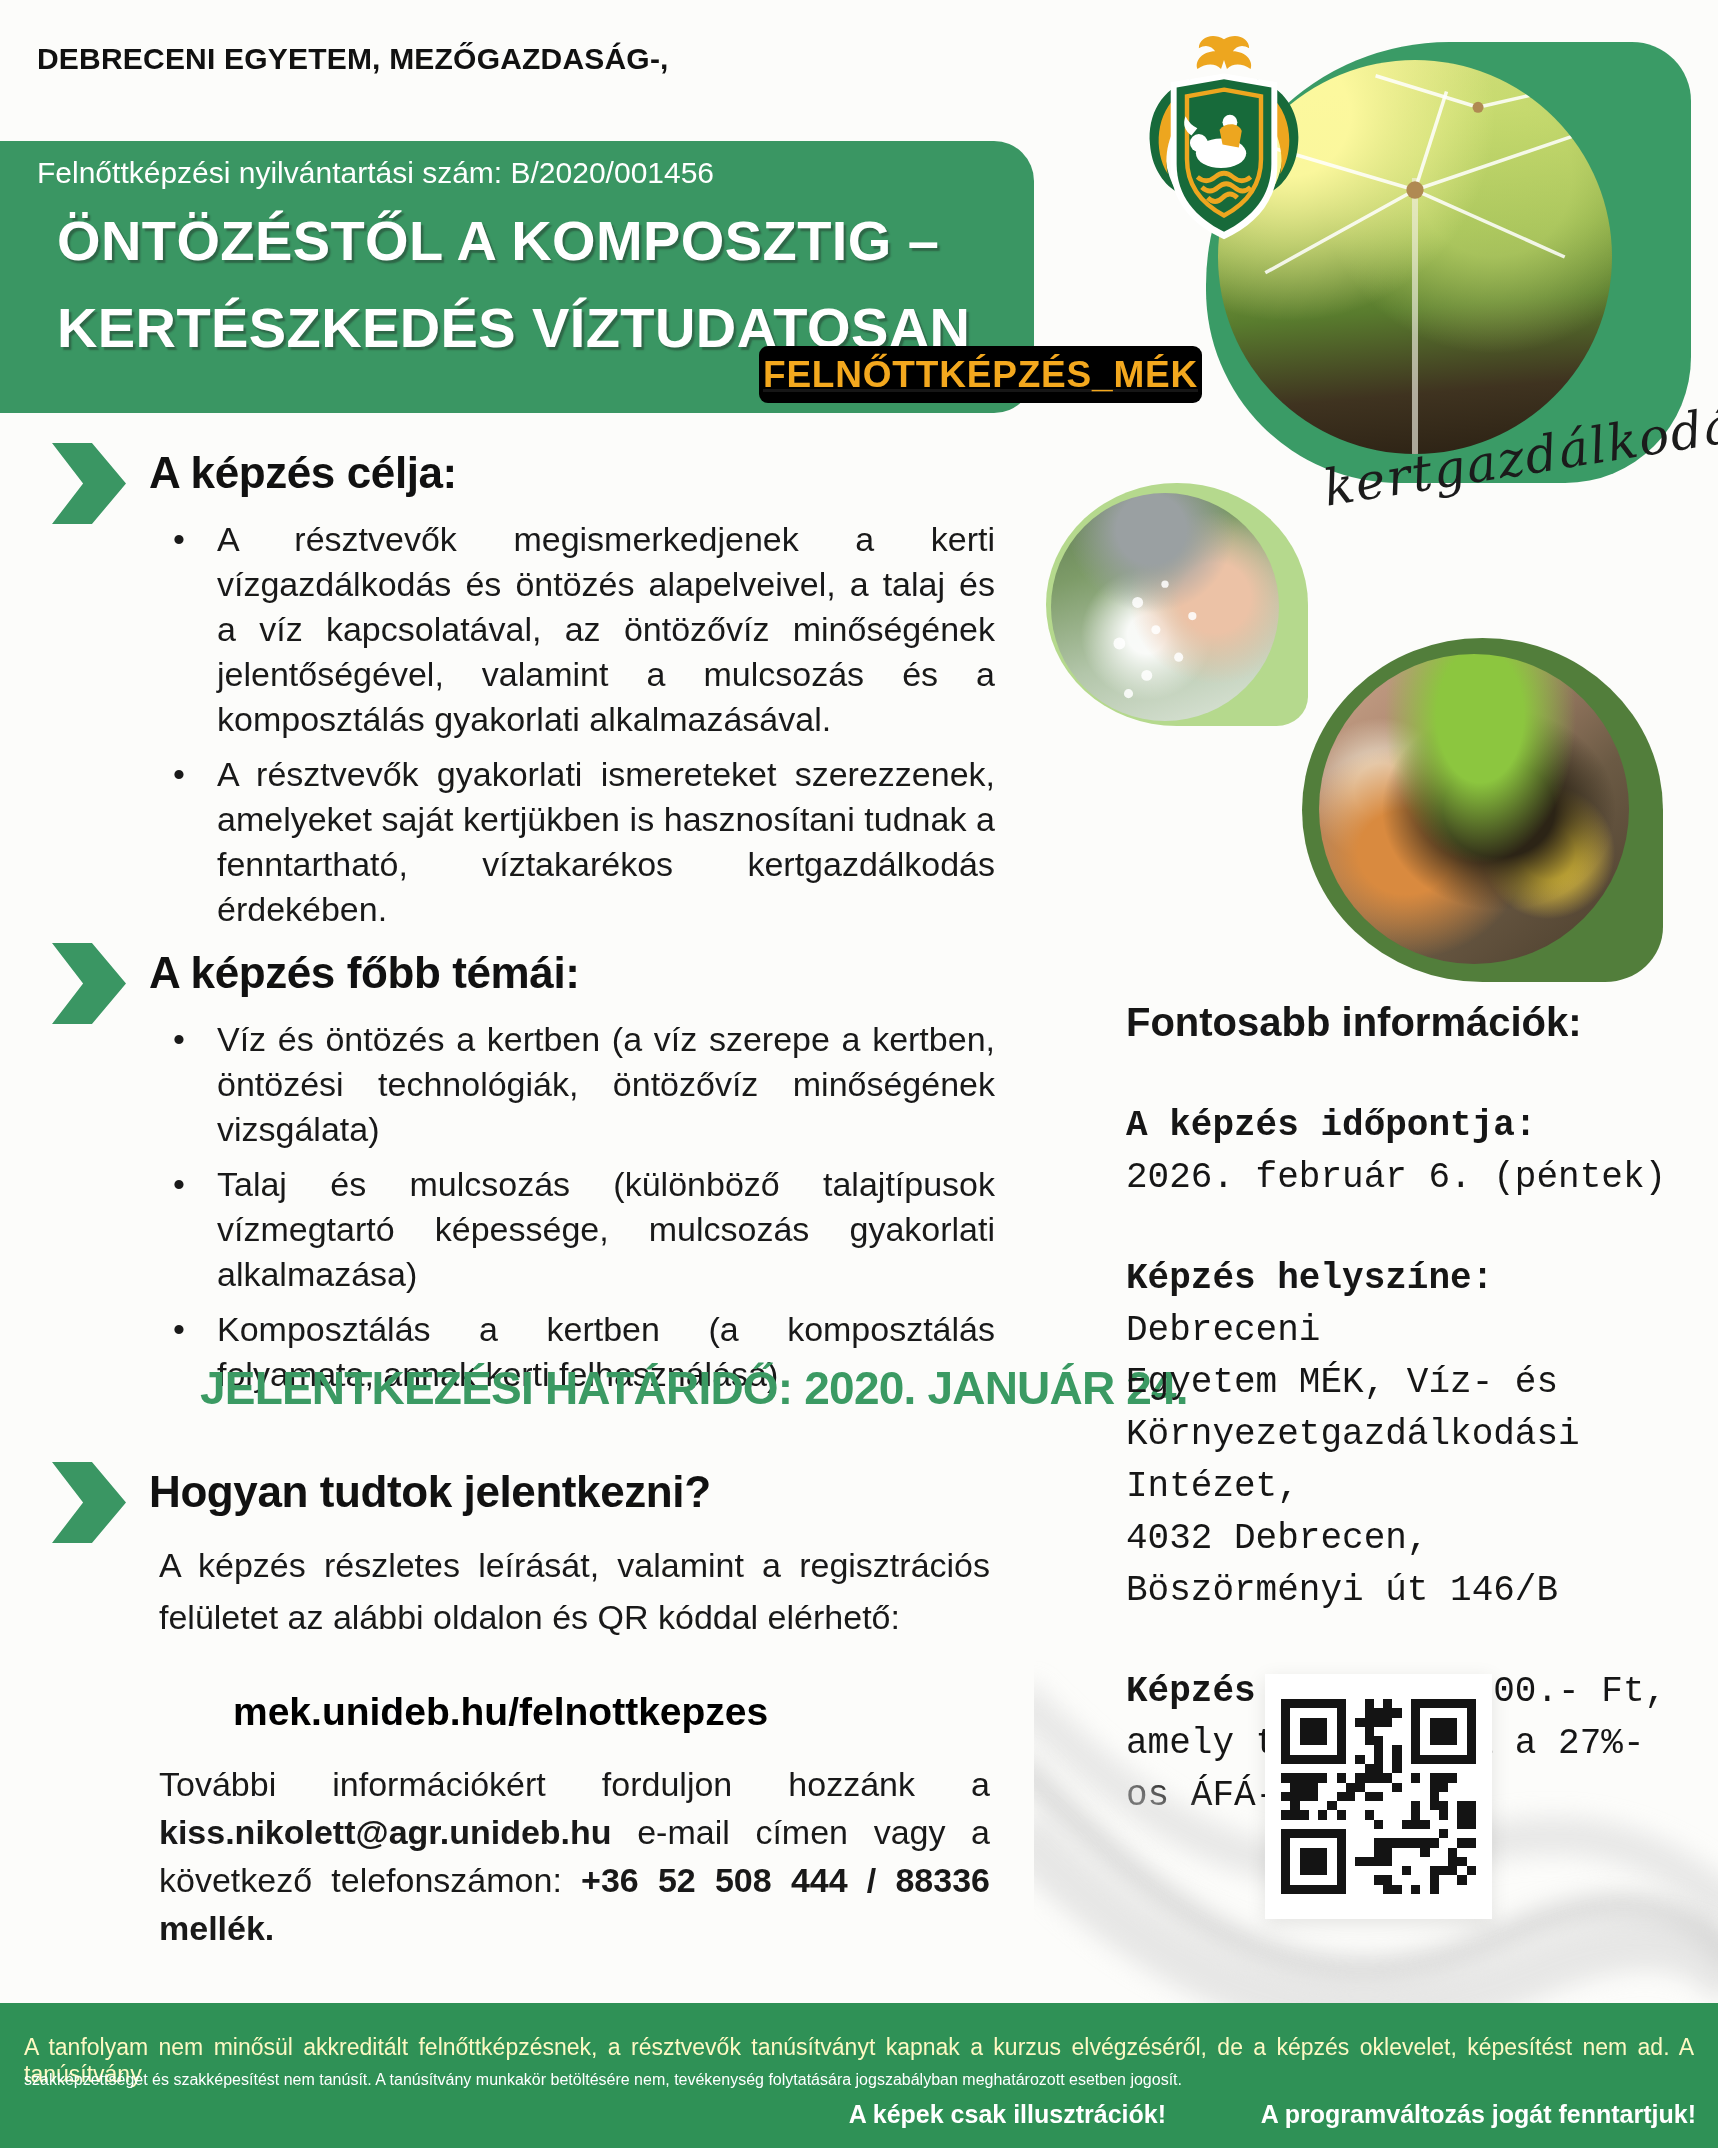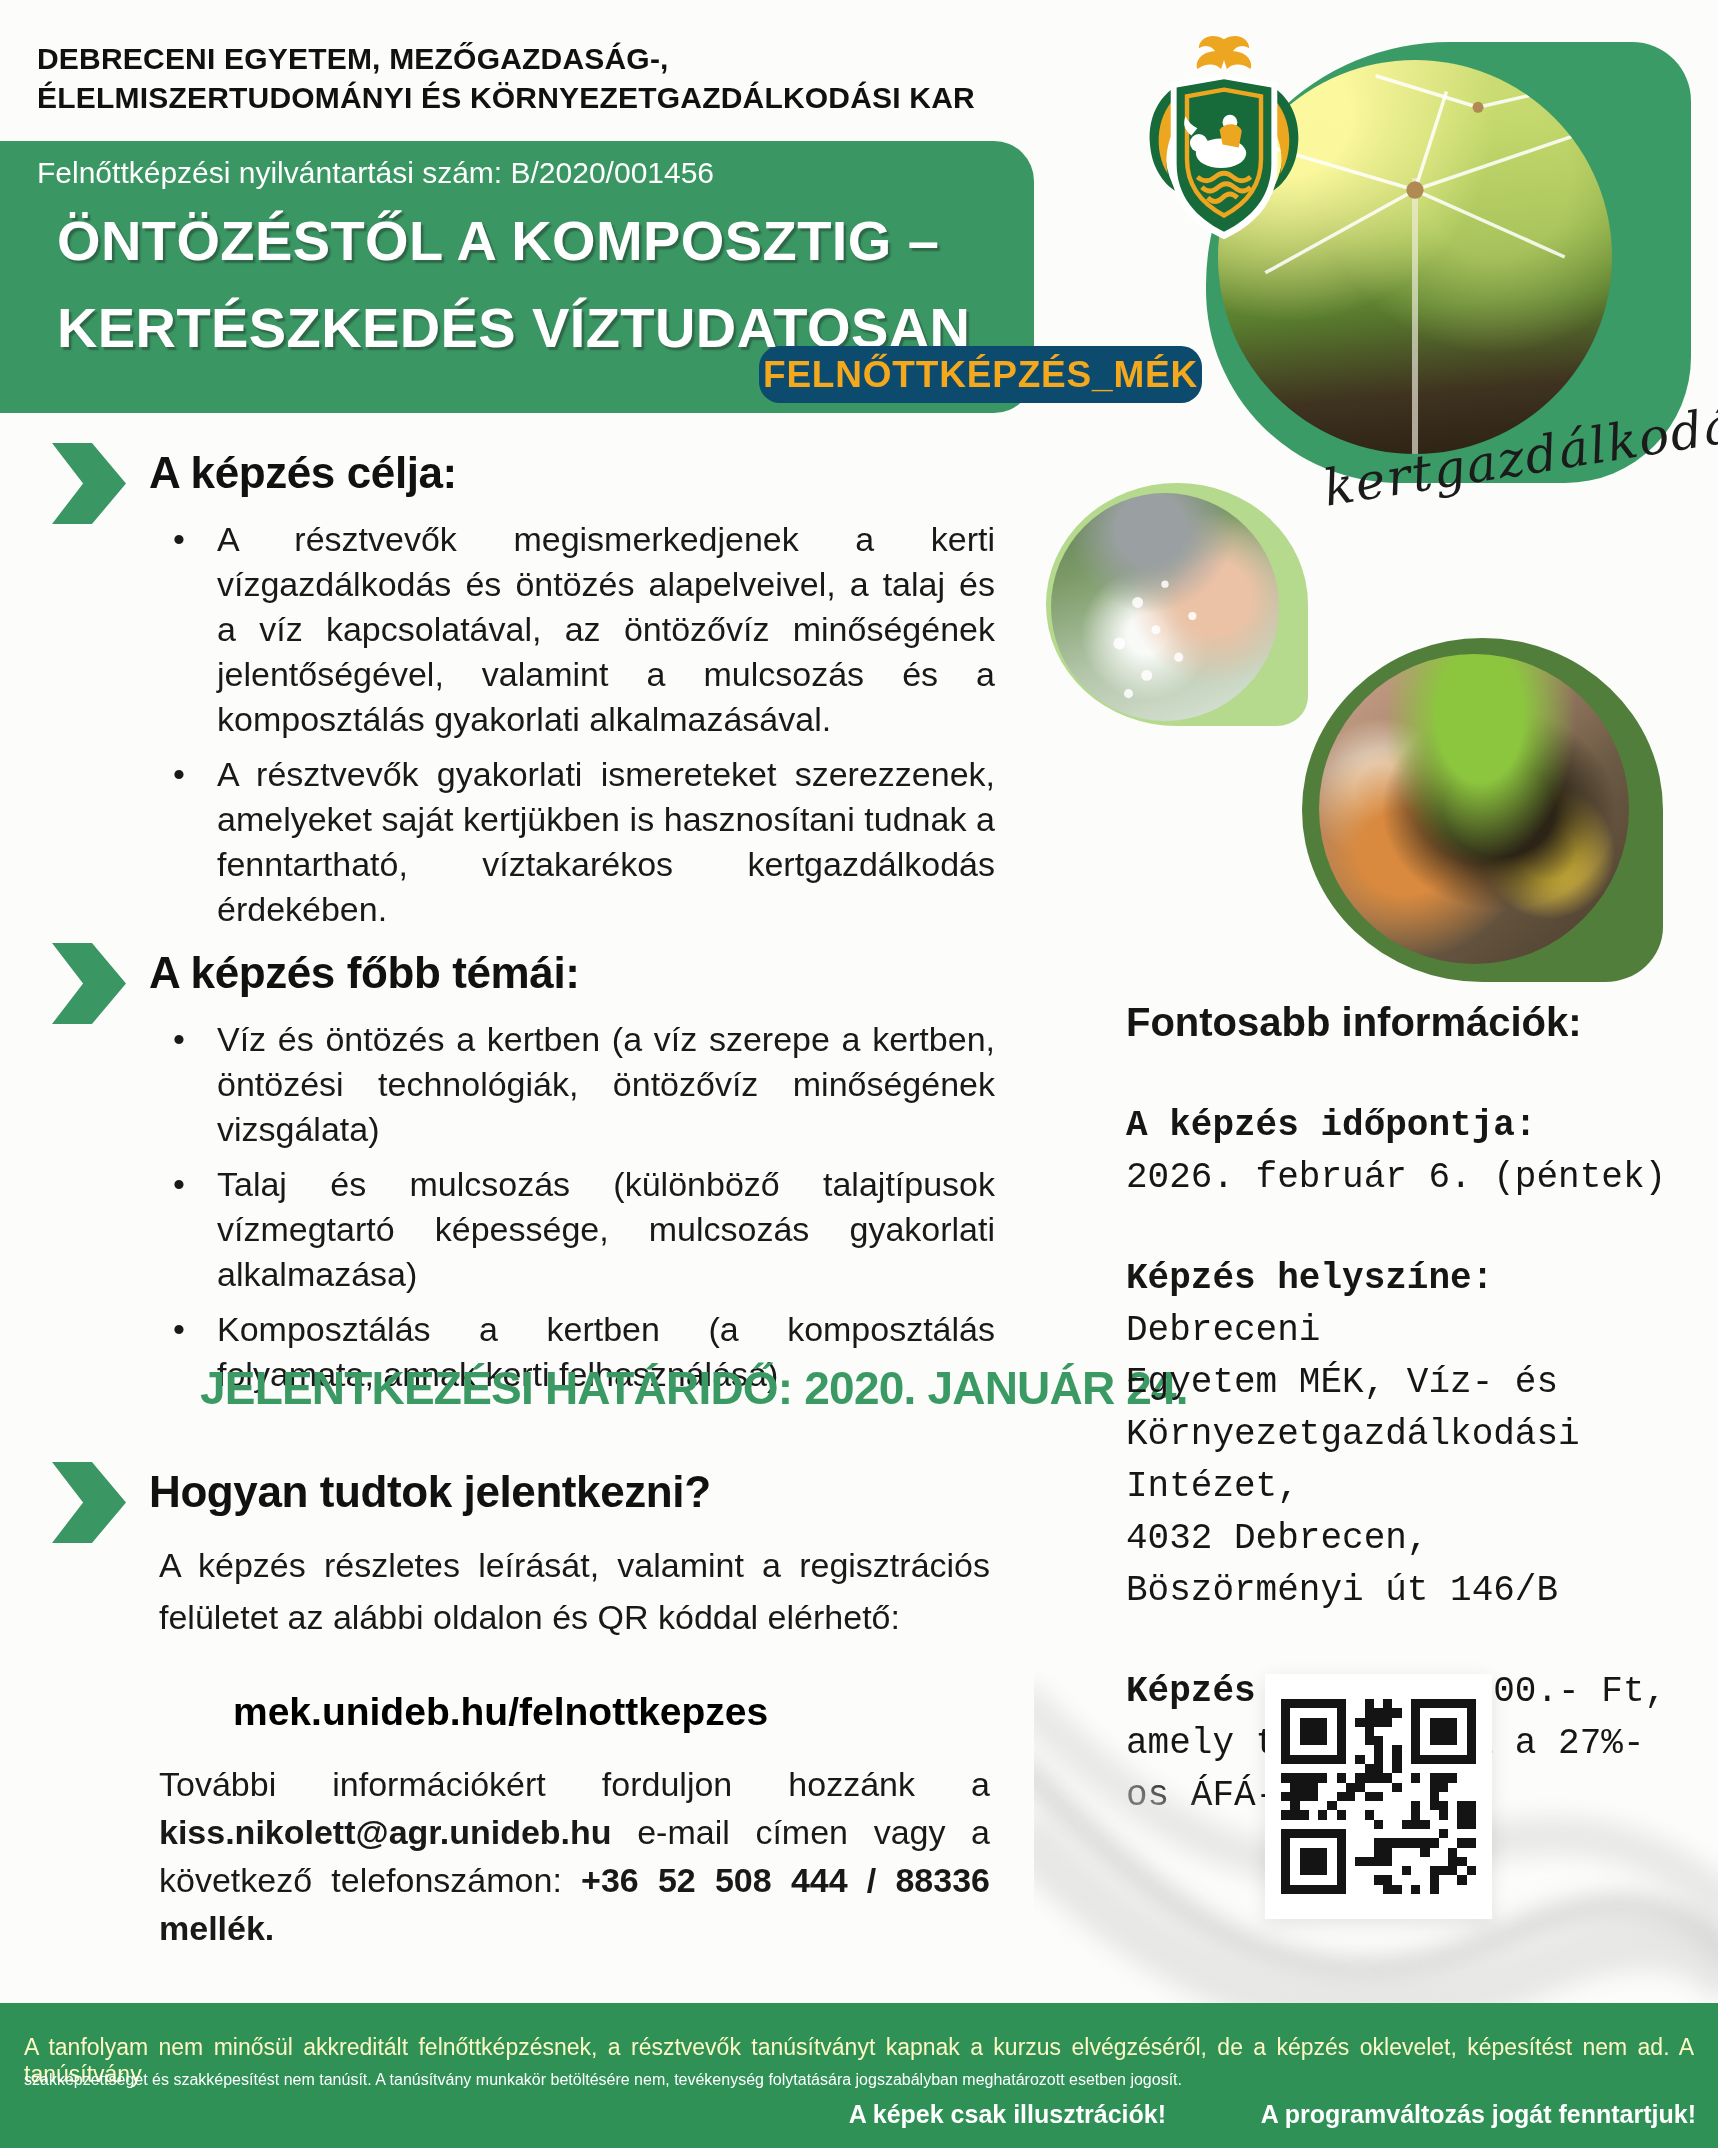--- a/index.html
+++ b/index.html
@@ -7,22 +7,22 @@
         font-family:"Liberation Sans","DejaVu Sans",sans-serif;color:#161616;}
   .abs{position:absolute;}
 
   
   .uni{left:37px;top:39px;font-size:30px;font-weight:800;line-height:39px;letter-spacing:0.2px;color:#111;}
   .band{left:0;top:141px;width:1034px;height:272px;background:#3a9663;border-radius:0 40px 40px 0;}
   .registry{left:37px;top:156px;font-size:30px;color:#fff;}
   .title{left:57px;font-size:56px;font-weight:800;color:#fff;letter-spacing:0.4px;
          text-shadow:2.5px 3.4px 1.7px rgba(25,25,25,.38);white-space:nowrap;}
   .t1{top:208px;} .t2{top:295px;}
-  .badge{left:759px;top:346px;width:443px;height:57px;background:#0c4a6e;border-radius:21px;
-         display:flex;align-items:center;justify-content:center;z-index:4;}
+  .badge{left:759px;top:346px;width:443px;height:57px;background:#000000;border-radius:9px;
+         display:flex;align-items:center;justify-content:center;z-index:4;text-decoration:underline;}
   .badge span{color:#f3a81e;font-size:37px;font-weight:800;letter-spacing:0.8px;white-space:nowrap;}
 
   
   .blob{position:absolute;}
   .hero-blob{left:1206px;top:42px;width:485px;height:441px;background:#3a9b66;
              border-radius:243px 59px 126px 193px;}
   .photo{position:absolute;border-radius:50%;overflow:hidden;}
   .hero-photo{left:1218px;top:60px;width:394px;height:394px;
      background:
        radial-gradient(circle at 18% 14%, rgba(255,250,160,.95) 0 13%, rgba(255,250,160,0) 44%),
@@ -86,21 +86,20 @@
   .note{top:97px;font-size:25px;font-weight:800;color:#fff;white-space:nowrap;}
   .note1{right:552px;} .note2{right:22px;}
 </style>
 </head>
 <body>
 
 <div class="page">
 
   <div class="abs uni">
     <span>DEBRECENI EGYETEM, MEZŐGAZDASÁG-,</span><br>
-    <span>ÉLELMISZERTUDOMÁNYI ÉS KÖRNYEZETGAZDÁLKODÁSI KAR</span>
   </div>
 
   <div class="abs band"></div>
   <div class="abs registry">Felnőttképzési nyilvántartási szám: B/2020/001456</div>
   <div class="abs title t1">ÖNTÖZÉSTŐL A KOMPOSZTIG –</div>
   <div class="abs title t2">KERTÉSZKEDÉS VÍZTUDATOSAN</div>
 
   <div class="abs badge">
     <span>FELNŐTTKÉPZÉS_MÉK</span>
   </div>

